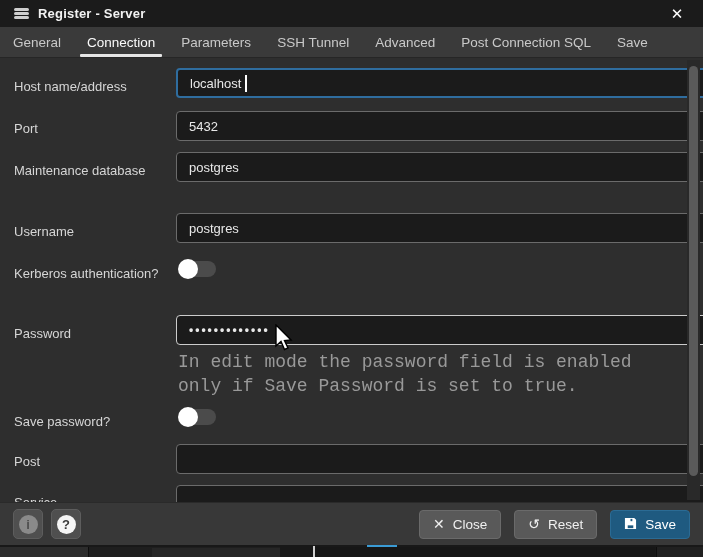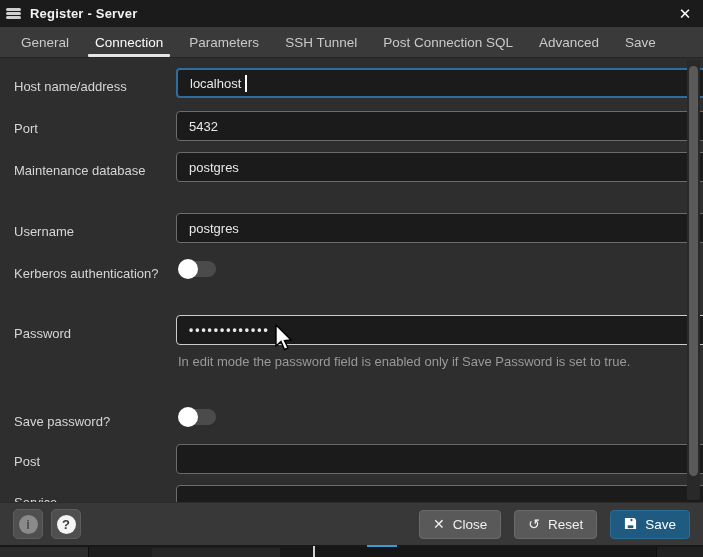--- a/index.html
+++ b/index.html
@@ -8,34 +8,34 @@
     font-family:"Liberation Sans", sans-serif;
     background:#141414;
     color:#d6d6d6;
     overflow:hidden;
   }
   .dialog { position:absolute; left:0; top:0; width:703px; height:557px; background:#2e2e2e; }
 
   
   .titlebar {
     position:absolute; left:0; top:0; width:703px; height:27px;
-    background:#1b1b1b; display:flex; align-items:center; padding:0 6px;
+    background:#1b1b1b; display:flex; align-items:center; padding:0 14px;
   }
   .server-glyph { display:inline-flex; flex-direction:column; gap:1px; margin-right:9px; }
   .server-glyph i { display:block; width:15px; height:3px; background:#cfcfcf; border-radius:2px; }
   .title-text { font-size:13px; font-weight:bold; color:#f2f2f2; letter-spacing:.2px; }
   .title-close {
     margin-left:auto; font-size:15px; color:#ffffff; width:24px; height:24px;
     display:flex; align-items:center; justify-content:center; cursor:pointer;
   }
 
   
   .tabbar {
     position:absolute; left:0; top:27px; width:703px; height:31px;
-    background:#3a3a3a; display:flex; align-items:stretch; padding-left:8px;
+    background:#3a3a3a; display:flex; align-items:stretch; padding-left:0;
     border-bottom:1px solid #262626;
   }
   .tab {
     display:flex; align-items:center; padding:0 13px; font-size:13.5px;
     color:#c9c9c9; position:relative; cursor:pointer;
   }
   .tab.active { color:#fafafa;text-align:center; }
   .tab.active::after {
     content:""; position:absolute; left:6px; right:6px; bottom:0; height:3px;
     background:#e6e6e6; border-radius:1px;
@@ -54,22 +54,23 @@
     position:absolute; left:176px; width:601px; height:30px;
     background:#1b1b1b; border:1px solid #6b6b6b; border-radius:4px;
     color:#e8e8e8; font-size:13px; padding:0 12px;
     font-family:"Liberation Sans", sans-serif; outline:none;
   }
   .f-input.focused { border:2px solid #2f6d9f; }
   .f-input.hovered { border:1px solid #cccccc; }
   .f-input.password { font-size:12px; letter-spacing:2px; font-weight:bold; }
   .caret { position:absolute; width:1.5px; height:17px; background:#ffffff; }
   .hint {
-    position:absolute; left:178px; width:492px; font-size:13px; color:#999999;
+    position:absolute; left:178px; width:492px; font-size:18px; color:#999999;
     line-height:24px;
+    font-family:Liberation Mono, monospace;
   }
   .toggle {
     position:absolute; left:180px; width:36px; height:16px; border-radius:8px;
     background:#4b4b4b; cursor:pointer;
   }
   .toggle .knob {
     position:absolute; left:-2px; top:-2px; width:20px; height:20px;
     border-radius:50%; background:#ffffff;
   }
 
@@ -136,22 +137,22 @@
       </span>
     <span class="title-text">Register - Server</span>
     <span class="title-close">✕</span>
   </div>
 
   <div class="tabbar">
     <div class="tab">General</div>
     <div class="tab active">Connection</div>
     <div class="tab">Parameters</div>
     <div class="tab">SSH Tunnel</div>
+    <div class="tab">Advanced</div>
     <div class="tab">Post Connection SQL</div>
-    <div class="tab">Advanced</div>
     <div class="tab">Save</div>
   </div>
 
   <div class="content">
 
     <div class="f-label" style="top:19px;">Host name/address</div>
     <input class="f-input focused" style="top: 10px;" type="text" value="localhost">
     <div class="caret" style="left:245px; top:17px;"></div>
 
     <div class="f-label" style="top:61px;">Port</div>

